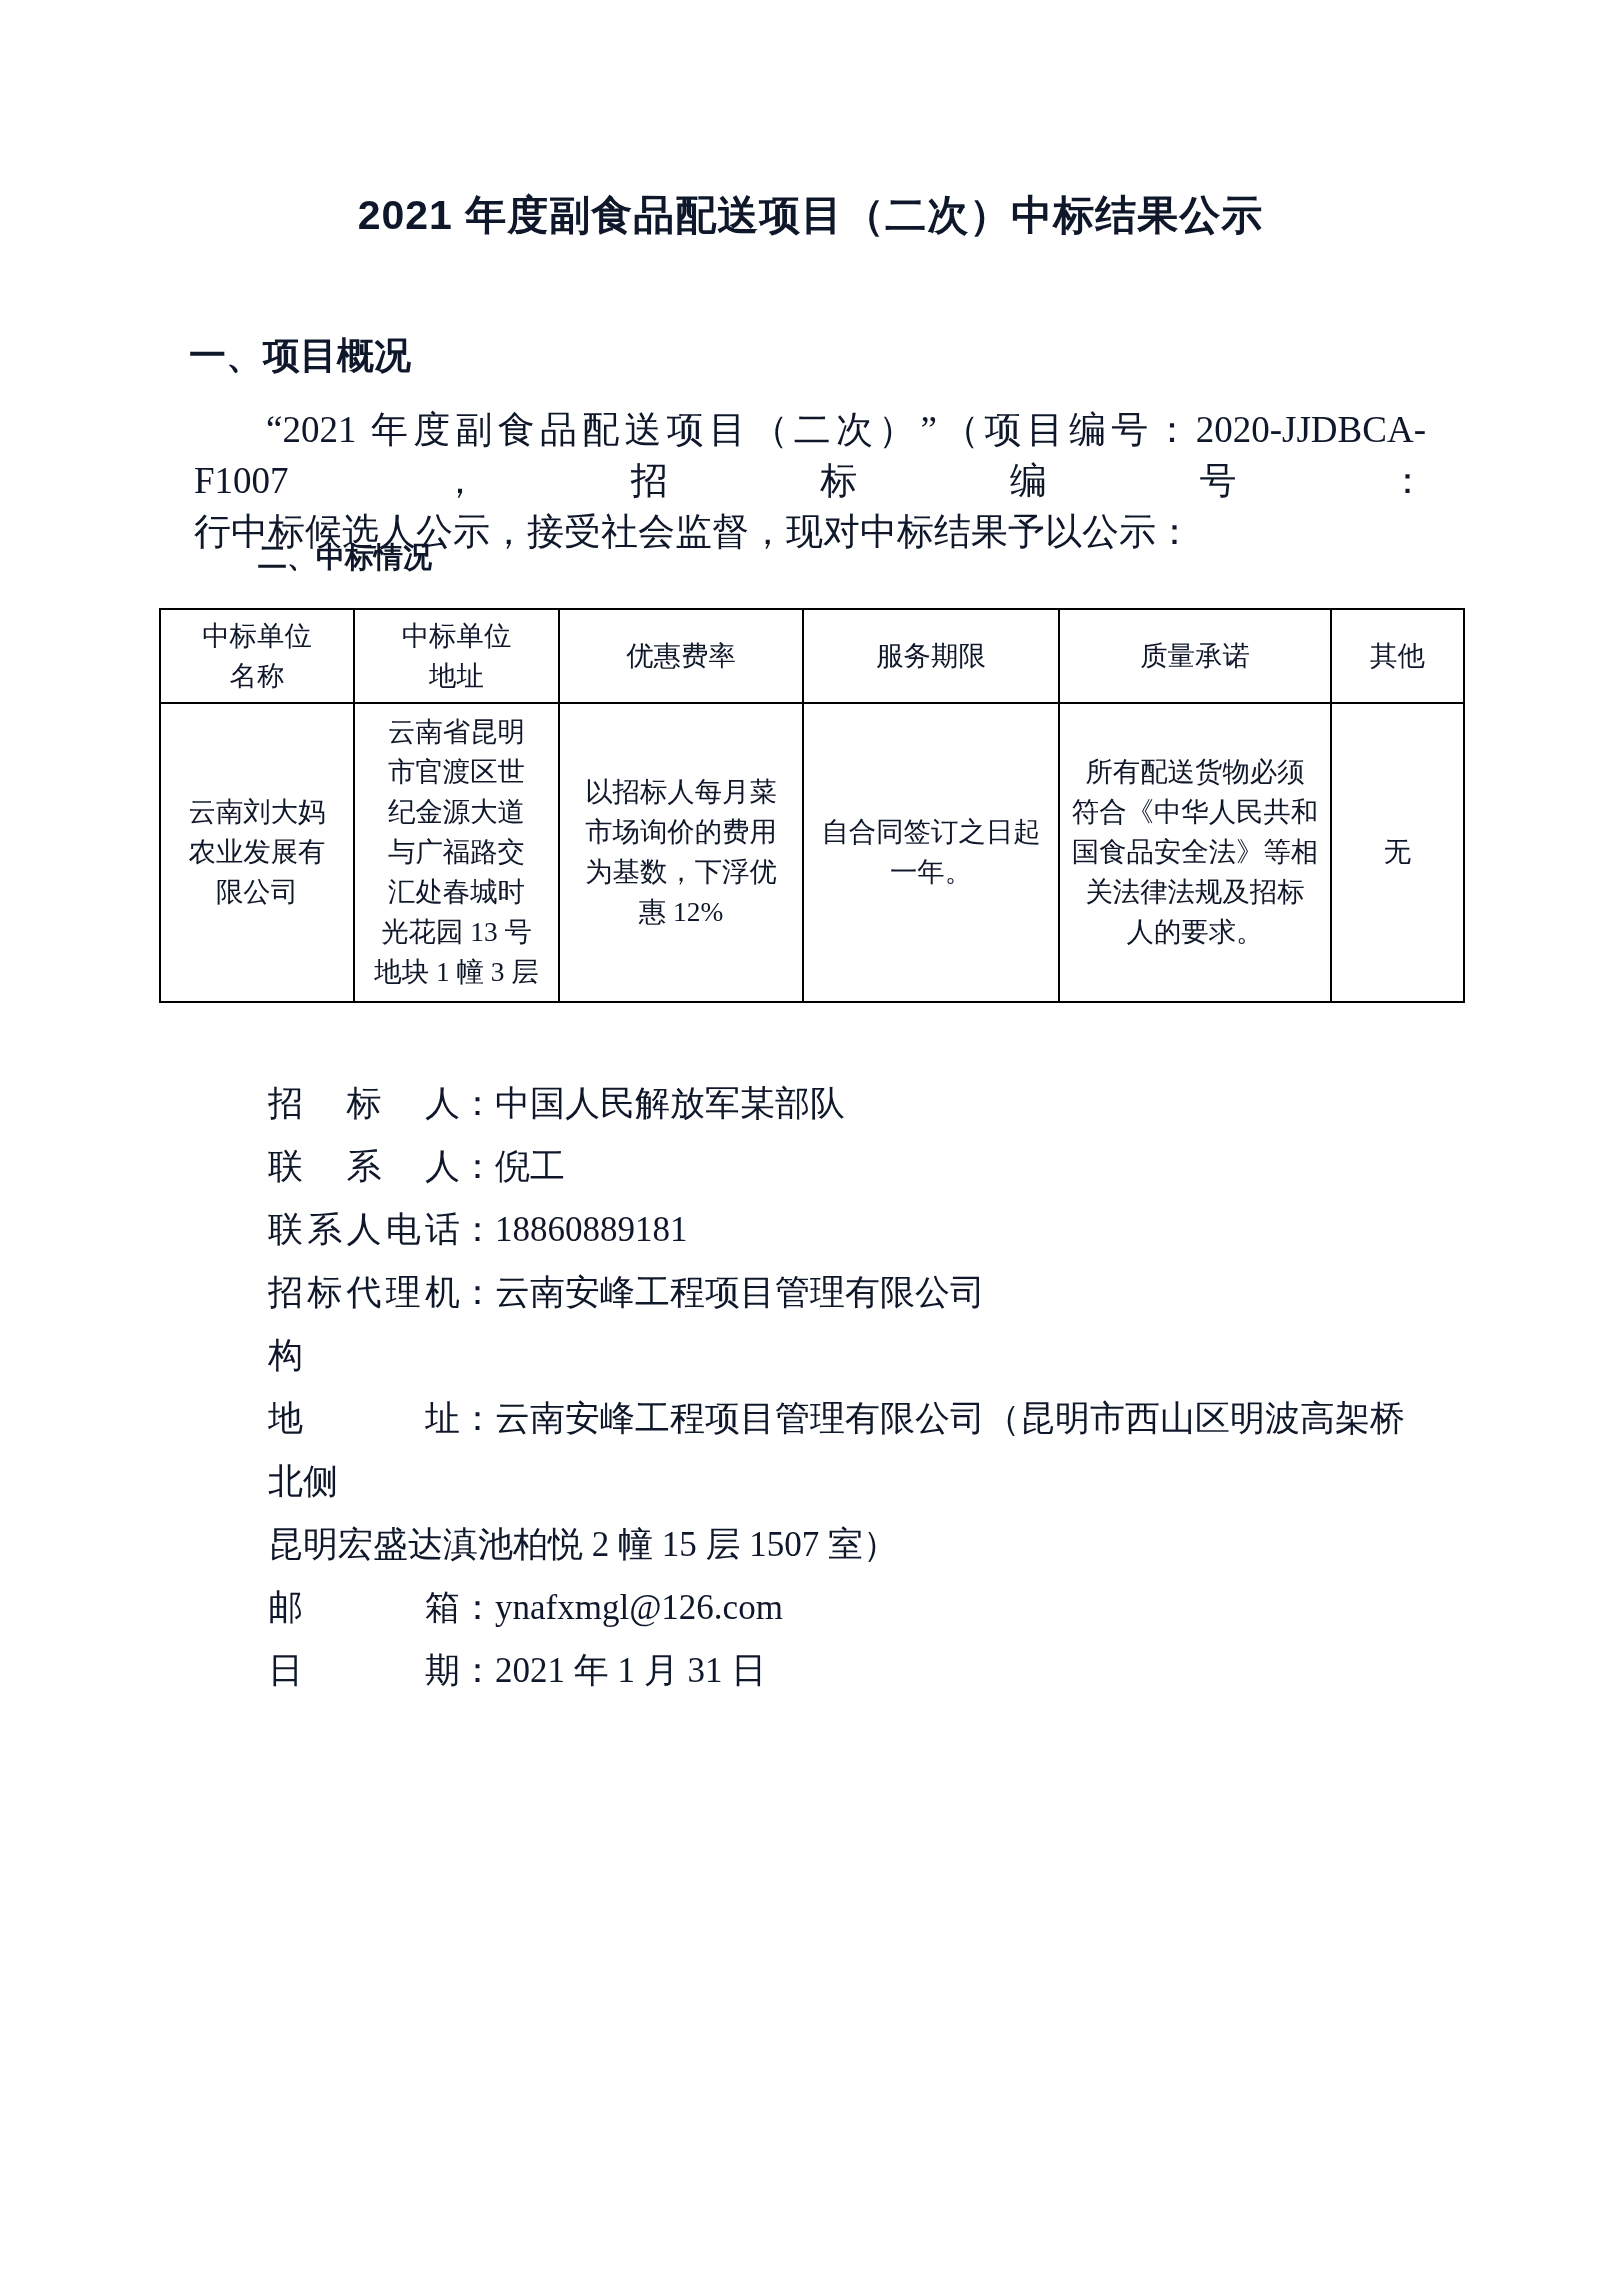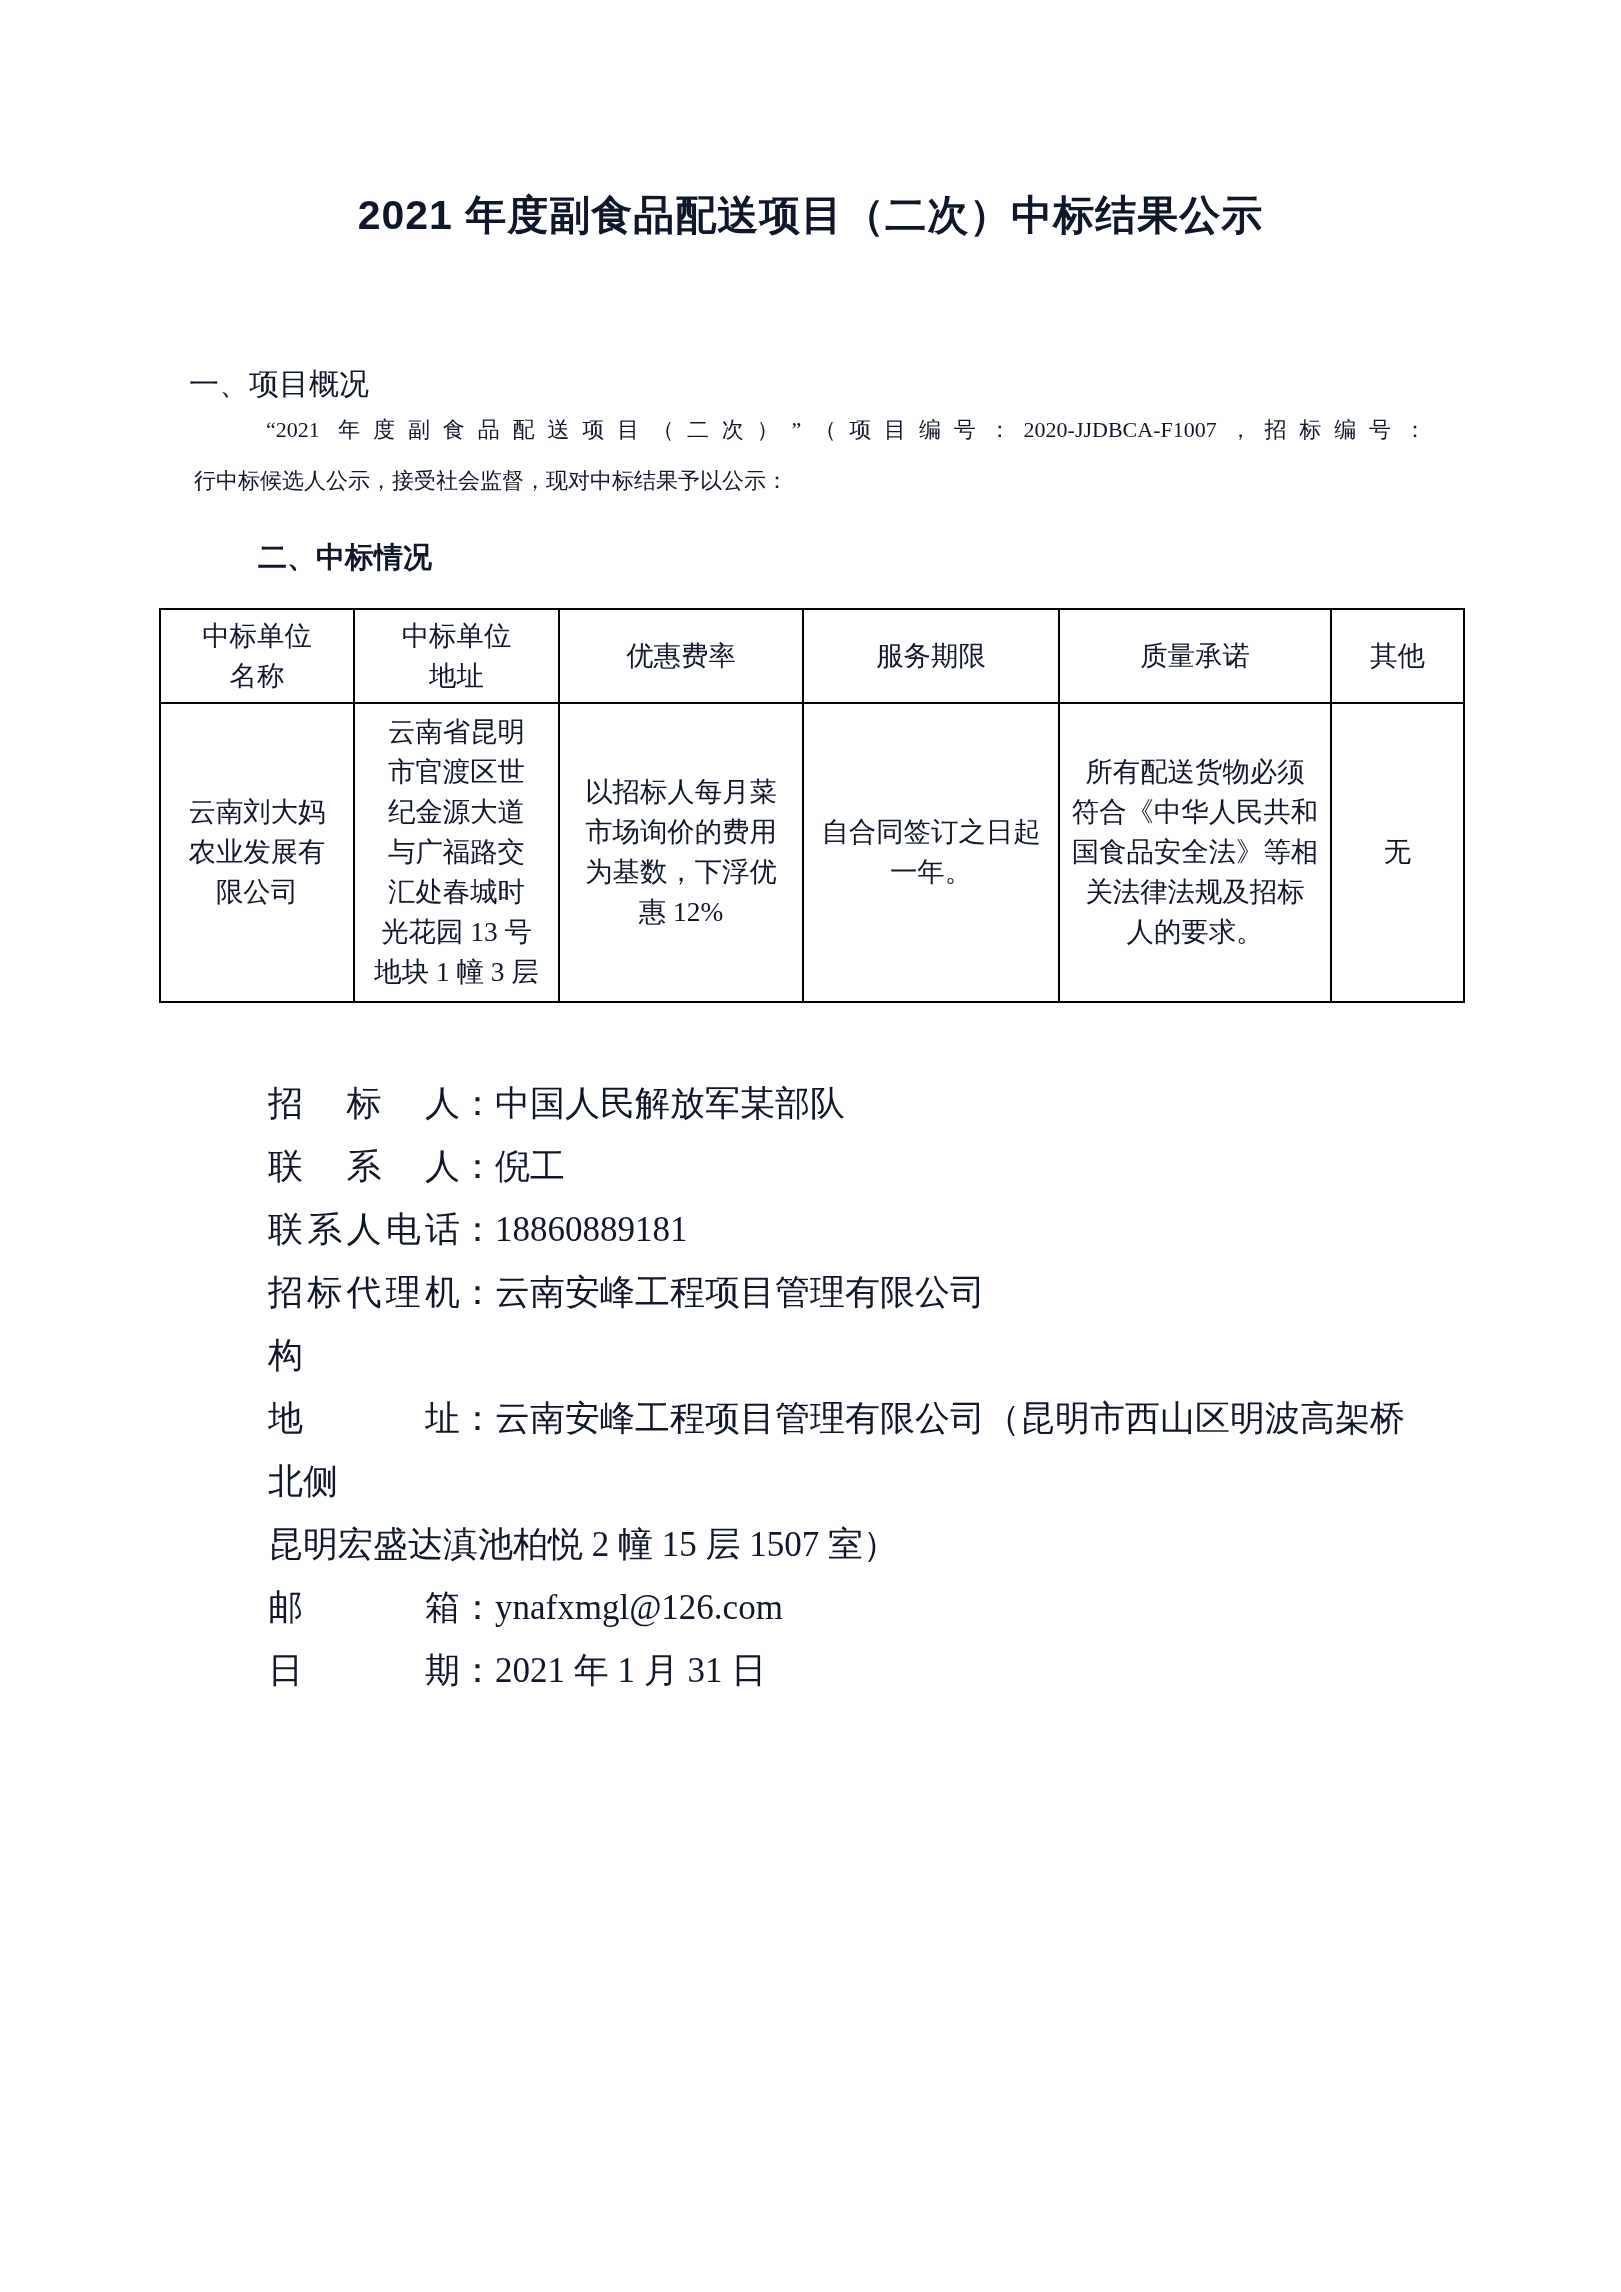--- a/index.html
+++ b/index.html
@@ -21,39 +21,39 @@
     text-align: center;
     font-family: "Liberation Sans", sans-serif;
     font-weight: bold;
     font-size: 41px;
     line-height: 53px;
     letter-spacing: 1px;
   }
   .h1-heading {
     position: absolute;
     left: 189px;
-    top: 364px;
-    font-size: 30px;
-    font-weight: normal;
+    top: 336px;
+    font-size: 37px;
+    font-weight: bold;
     line-height: 39px;
   }
   .h2-heading {
     position: absolute;
     left: 258px;
     top: 538px;
     font-size: 29px;
     font-weight: bold;
     line-height: 39px;
   }
   .intro {
     position: absolute;
     left: 194px;
     top: 404px;
     width: 1232px;
-    font-size: 22px;
+    font-size: 37px;
     line-height: 51px;
   }
   .intro .pline { text-align: justify; text-align-last: justify; }
   .intro .pline.first { text-indent: 72px; }
   .intro .pline.last { text-align: right; text-align-last: left; }
   .result-table {
     position: absolute;
     left: 159px;
     top: 608px;
     border-collapse: collapse;

